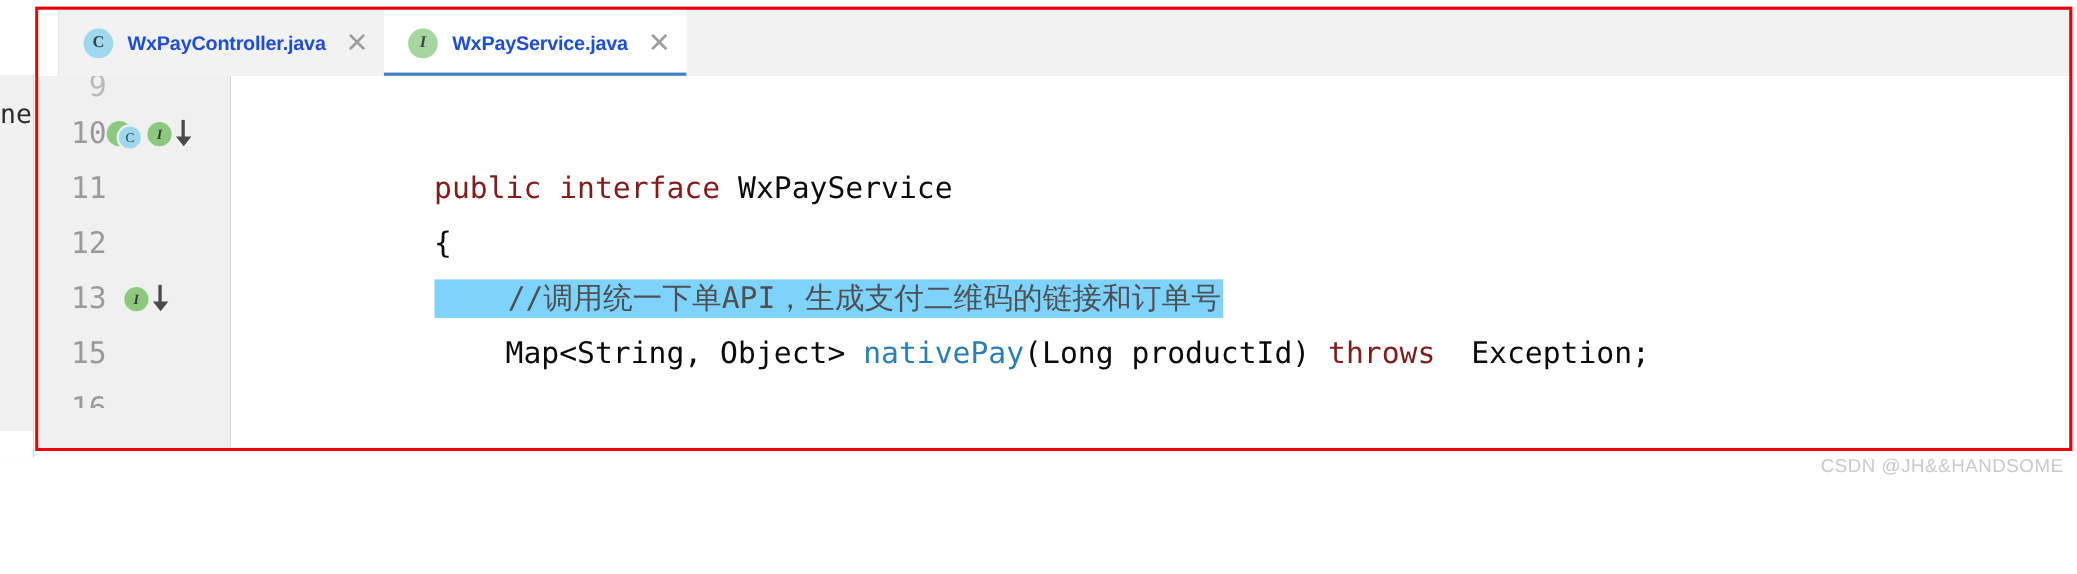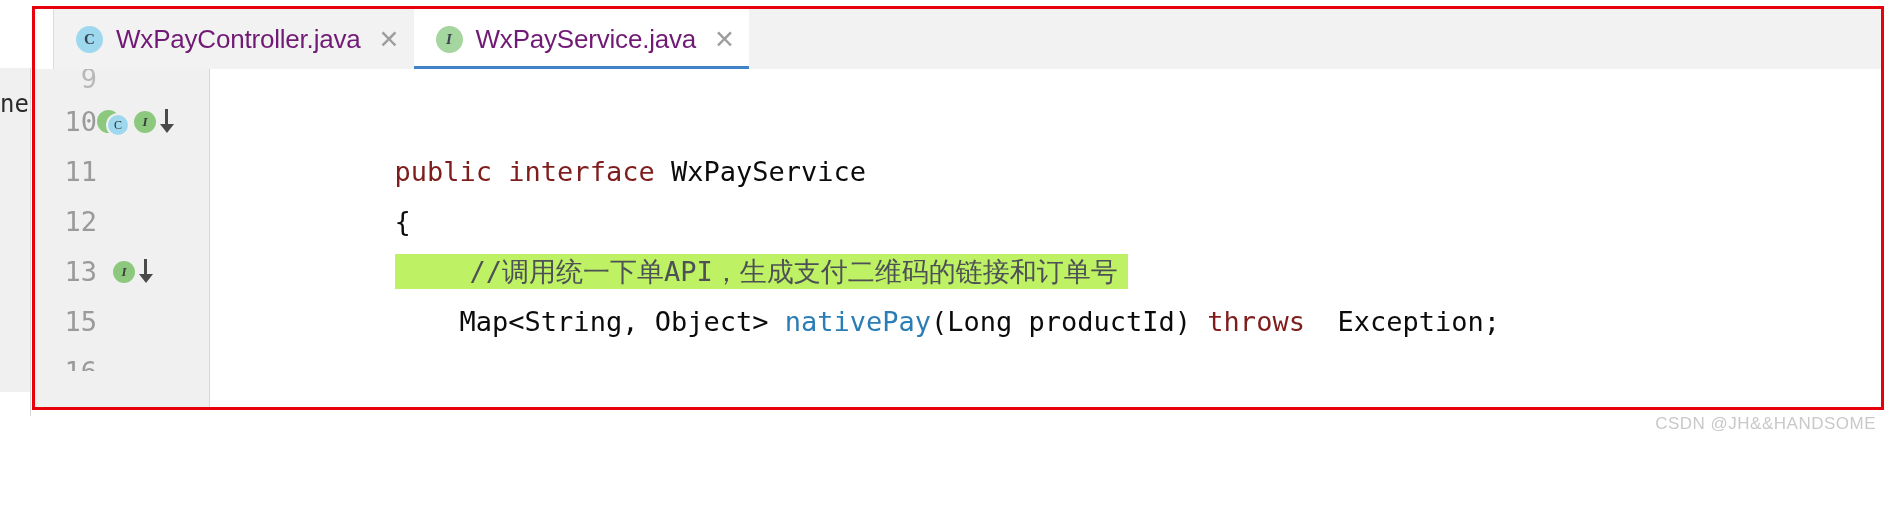--- a/index.html
+++ b/index.html
@@ -76,24 +76,25 @@
     justify-content: center;
     font-family: "Liberation Serif", serif;
     font-size: 15px;
     font-weight: 700;
     color: #39444e;
     flex: 0 0 auto;
   }
   .tab-icon.class-icon { background: #9ed8ef; }
   .tab-icon.interface-icon { background: #a5d6a0; font-style: italic; font-family: "Liberation Serif", serif; }
   .tab-label {
-    font-size: 26px;
-    color: #701a75;
+    font-size: 18px;
+    color: #1d4ed8;
     white-space: nowrap;
     letter-spacing: -0.2px;
+    font-weight: bold;
   }
   .tab-close {
     font-size: 25px;
     color: #9d9d9d;
     line-height: 1;
     margin-left: 5px;
     font-family: "Liberation Sans", sans-serif;
     font-weight: 300;
   }
 
@@ -229,22 +230,22 @@
     white-space: pre;
     font-family: "DejaVu Sans Mono", monospace;
     font-size: 27px;
     color: #0b0b0b;
   }
   .kw       { color: #7f1d1d; }
   .plain    { color: #0b0b0b; }
   .method   { color: #2a7eb5; }
   .comment  { color: #4d5156; }
   .comment-hl {
-    background: #bef264;
-    padding: 2px 10px;
+    background: #7dd3fc;
+    padding: 2px 2px;
     margin-top: 16px;
   }
 
   
   #outside-left {
     position: absolute;
     left: 0;
     top: 6px;
     width: 16px;
     height: 404px;

